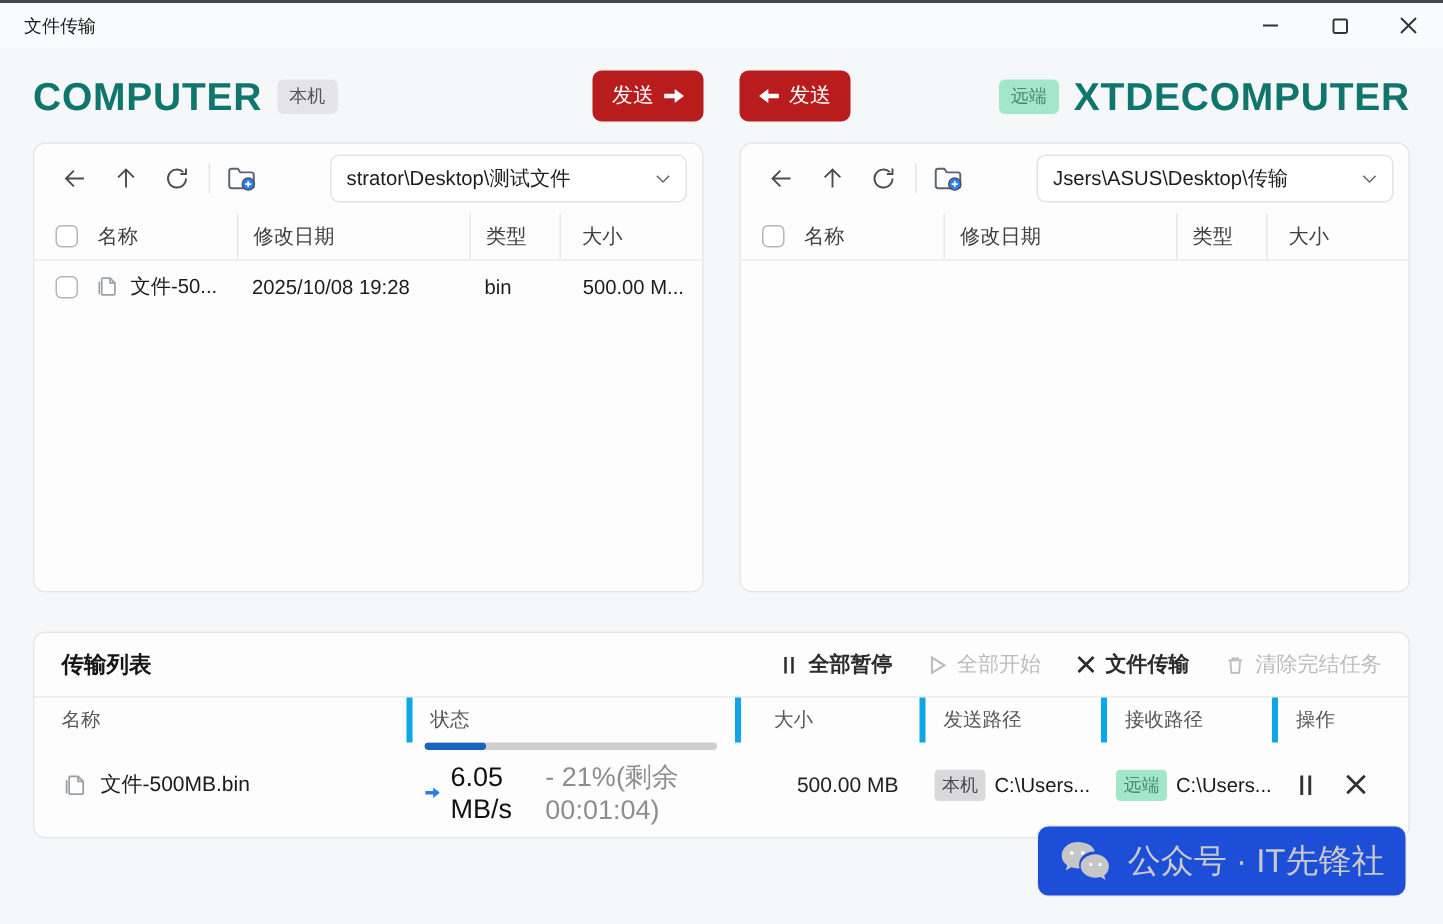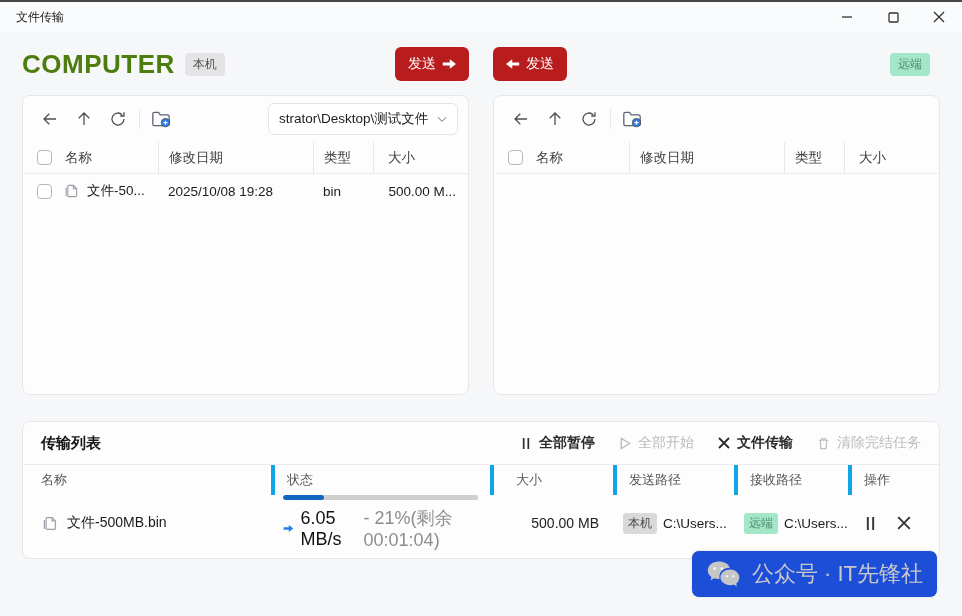--- a/index.html
+++ b/index.html
@@ -13,40 +13,40 @@
   
   .titlebar { height:30px; display:flex; align-items:center; padding-left:16px; background:#fafbfc; }
   .titlebar .app-title { font-size:12px; color:#1a1a1a; }
   .win-controls { margin-left:auto; display:flex; height:100%; }
   .win-btn { width:46px; height:100%; display:flex; align-items:center; justify-content:center; cursor:pointer; }
   .win-btn svg { stroke:#333; }
 
   
   .header-row { display:flex; gap:24px; padding:0 22px; margin-top:6px; height:52px; align-items:center; }
   .header-half { width:448px; display:flex; align-items:center; }
-  .host-title { font-size:26px; font-weight:800; letter-spacing:0.5px; color:#4d7c0f; }
+  .host-title { font-size:26px; font-weight:800; letter-spacing:0.5px; color:#0f766e; }
   .badge { font-size:12px; padding:3px 8px; border-radius:4px; background:#e4e4e6; color:#555; white-space:nowrap; }
   .badge.mint { background:#a3e7c8; color:#4c8a6c; }
   .hgap { width:10px; }
   .send-btn {
     background:#b91c1c; color:#fff; border:none; border-radius:6px;
     font-size:14px; padding:8px 13px; display:flex; align-items:center; gap:6px;
     font-family:inherit; cursor:default;
   }
   .send-btn svg { fill:#fff; }
 
   
   .panels-row { display:flex; gap:24px; padding:0 22px; margin-top:5px; }
   .panel { width:448px; height:300px; background:#fdfdfe; border:1px solid #e5e7ea; border-radius:8px; overflow:hidden; }
   .panel-toolbar { height:46px; display:flex; align-items:center; padding:0 10px; }
   .tool-btn { width:34px; height:32px; display:flex; align-items:center; justify-content:center; border-radius:5px; cursor:pointer; }
   .tool-btn svg { stroke:#4d4d4d; }
   .tool-sep { width:1px; height:20px; background:#e6e6e8; margin:0 4px; }
   .path-box {
-    margin-left:auto; width:190px; height:32px; background:#fff; border:1px solid #e2e3e6;
+    margin-left:auto; width:238px; height:32px; background:#fff; border:1px solid #e2e3e6;
     border-radius:6px; display:flex; align-items:center; padding:0 8px 0 10px; cursor:pointer;
   }
   .path-text { font-size:13.5px; color:#1d1d1d; white-space:nowrap; overflow:hidden; flex:1; }
   .path-box svg { stroke:#6a6a6a; flex:none; }
 
   .grid-files { display:grid; grid-template-columns:36px 1fr 155px 60px 95px; align-items:center; }
   .file-head { height:32px; color:#3f3f3f; font-size:13.5px; border-bottom:1px solid #ededef; }
   .file-head .colcell { height:100%; display:flex; align-items:center; padding-left:10px; }
   .file-head .colcell.bordered { border-left:1px solid #e8e8ea; }
   .chk { width:15px; height:15px; border:1px solid #b5b5b9; border-radius:4px; background:#fff; margin-left:14px; cursor:pointer; }
@@ -137,20 +137,21 @@
   </div>
   <div class="header-half">
     <button class="send-btn">
       <svg width="14" height="12" viewBox="0 0 18 14">
           <path d="M17 5H8V1L0 7l8 6V9h9z"></path>
         </svg>
       <span>发送</span>
     </button>
     <span class="badge mint" style="margin-left:auto;">远端</span>
     <span class="hgap"></span>
+    <span class="host-title">XTDECOMPUTER</span>
   </div>
 </div>
 
 <div class="panels-row">
 
   <div class="panel">
     <div class="panel-toolbar">
       <div class="tool-btn">
         <svg width="18" height="18" viewBox="0 0 24 24" fill="none" stroke-width="1.7">
             <path d="M20 12H5M11 5l-7 7 7 7"></path>
@@ -222,20 +223,26 @@
             <path d="M20 12a8 8 0 1 1-2.4-5.7"></path>
             <path d="M20 3v5h-5"></path>
           </svg>
       </div>
       <div class="tool-sep"></div>
       <div class="tool-btn">
         <svg width="20" height="18" viewBox="0 0 24 22" fill="none">
             <path d="M2 5a2 2 0 0 1 2-2h5l2 3h9a2 2 0 0 1 2 2v9a2 2 0 0 1-2 2H4a2 2 0 0 1-2-2z" stroke="#5a6472" stroke-width="1.6"></path>
             <circle cx="17.5" cy="15.5" r="5" fill="#2b7de9"></circle>
             <path d="M17.5 13v5M15 15.5h5" stroke="#fff" stroke-width="1.4"></path>
+          </svg>
+      </div>
+      <div class="path-box">
+        <span class="path-text">Jsers\ASUS\Desktop\传输</span>
+        <svg width="14" height="14" viewBox="0 0 24 24" fill="none" stroke-width="1.7">
+            <path d="M5 9l7 7 7-7"></path>
           </svg>
       </div>
     </div>
     <div class="grid-files file-head">
       <div class="chk"></div>
       <div class="colcell" style="padding-left:6px;">名称</div>
       <div class="colcell bordered">修改日期</div>
       <div class="colcell bordered">类型</div>
       <div class="colcell bordered" style="padding-left:14px;">大小</div>
     </div>

